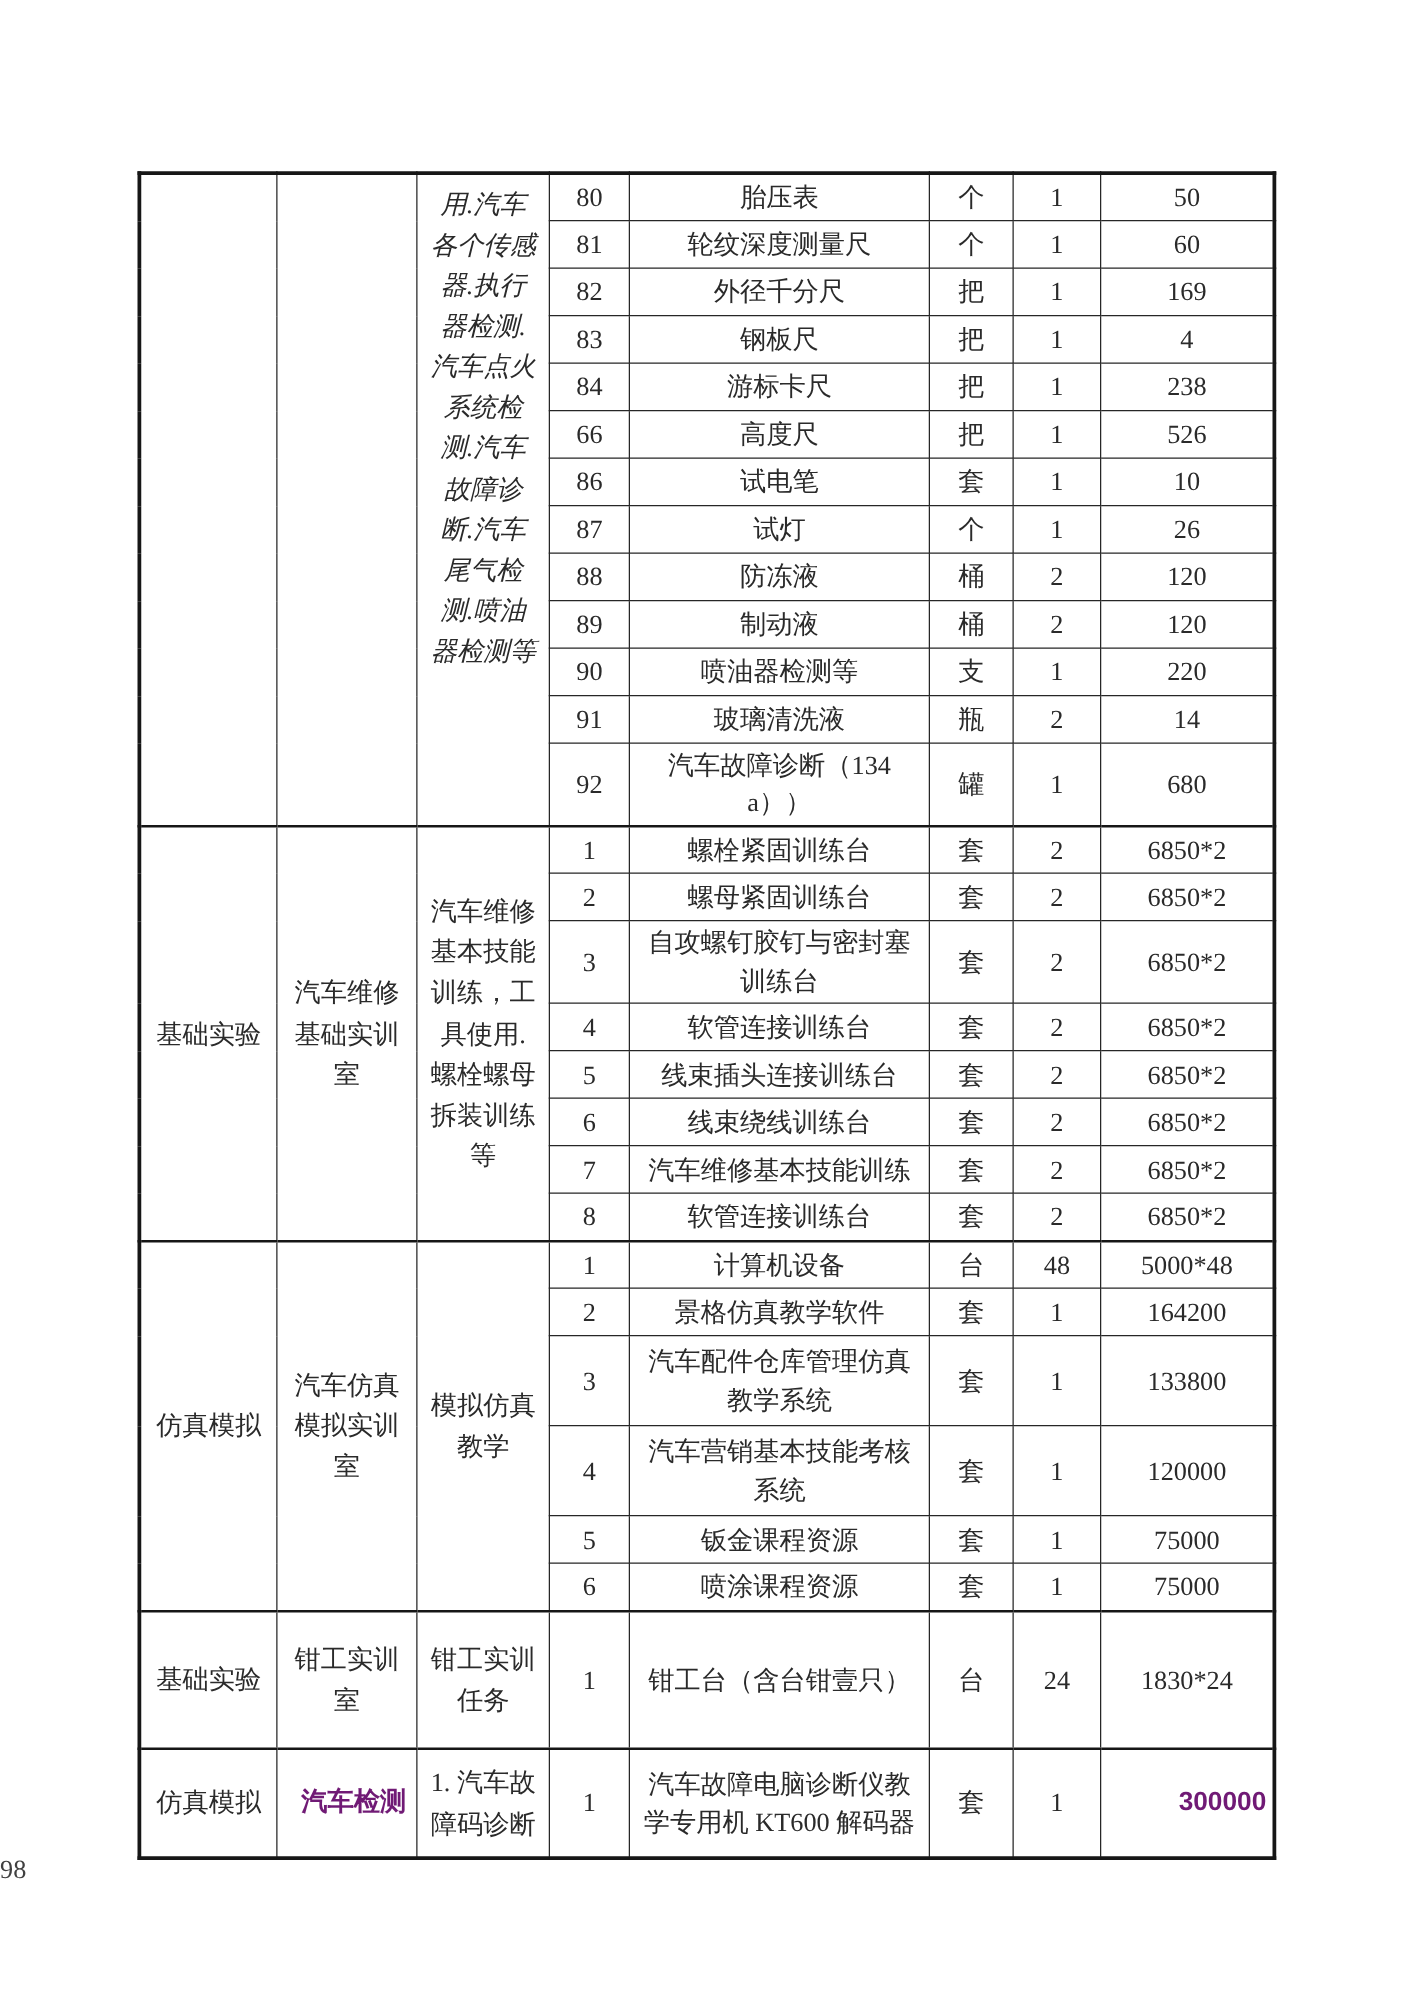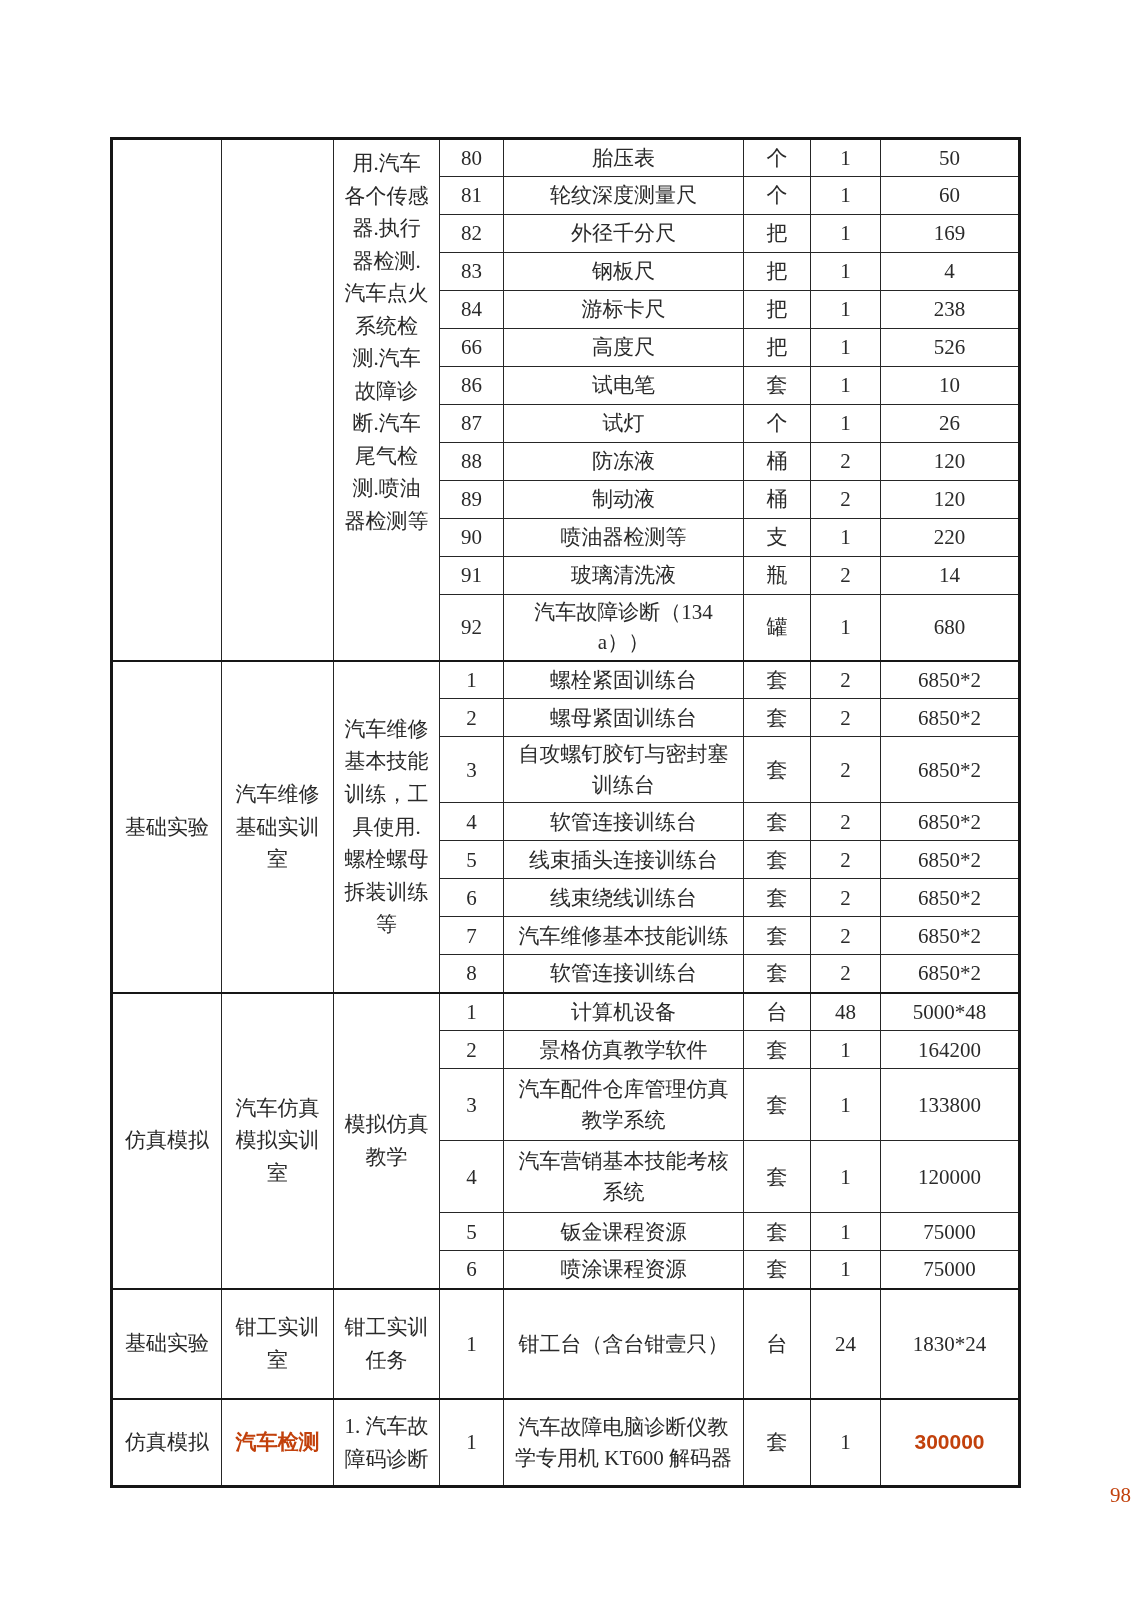--- a/index.html
+++ b/index.html
@@ -42,36 +42,37 @@
   
   tr.section-start td { border-top: 2.5px solid #161616; }
 
   
   tr.sec-1.row-2 { height: 58px; }
   tr.sec-2.row-2, tr.sec-2.row-3 { height: 72px; }
   tr.sec-3.row-0 { height: 110px; }
   tr.sec-4.row-0 { height: 88px; }
 
   td.cat-col, td.room-col, td.desc-col { line-height: 1.55; padding: 2px 8px; }
-  td.desc-col.desc-s0 { vertical-align: top; padding-top: 7px; }
+  td.desc-col.desc-s0 { vertical-align: top; padding-top: 7px; font-style: italic; }
 
   
   tr.sec-4 td.room-col,
   tr.sec-4 td.price-col {
     font-family: "Liberation Sans", "DejaVu Sans", sans-serif;
     font-weight: bold;
-    color: #c2410c;
+    color: #701a75;
+    text-align: right;
   }
 
   .page-number {
     position: absolute;
     left: 0; top: 1483px; width: 1131px;
-    text-align: right;
+    text-align: left;
     font-size: 21px;
-    color: #c2410c;
+    color: #404040;
   }
 </style>
 </head>
 <body>
 
 <div class="sheet">
 
   <table class="equip">
     <colgroup>
       <col class="c1">

